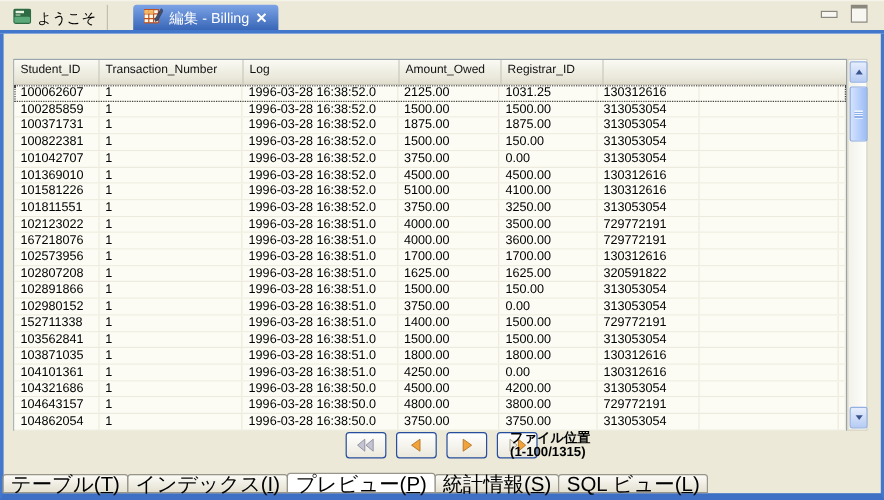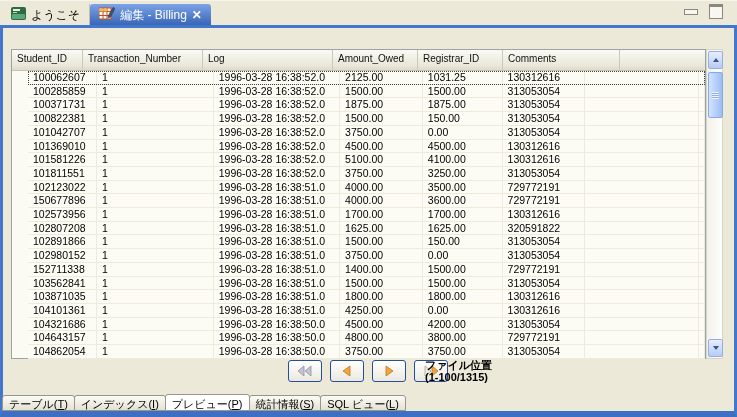--- a/index.html
+++ b/index.html
@@ -4,41 +4,41 @@
 <style>
   html,body{margin:0;padding:0;}
   .screen{position:relative;width:737px;height:417px;background:#3b82f6;overflow:hidden;
           font-family:"Liberation Sans",sans-serif;-webkit-font-smoothing:none;}
   
   .editor-tabbar{position:absolute;top:0;left:0;width:737px;height:25px;background:#ece9d8;
                  display:flex;align-items:flex-end;border-top:1px solid #f6f4ea;}
   .etab{height:22px;display:flex;align-items:center;padding:0 9px;font-size:12px;color:#000;gap:5px;white-space:nowrap;}
   .etab.inactive{background:#ece9d8;border-right:1px solid #c2bfae;margin-left:2px;}
   .etab.active{background:linear-gradient(180deg,#7ca3e6,#3563b4);color:#fff;
-               border-top-left-radius:3px;border-top-right-radius:3px;margin-left:0;text-align:center;}
+               border-top-left-radius:3px;border-top-right-radius:3px;margin-left:21px;text-align:center;}
   .blue-line{position:absolute;top:25px;left:0;width:737px;height:3px;background:#4377cb;}
   .win-controls{position:absolute;top:4px;right:14px;display:flex;gap:11px;align-items:flex-start;}
   .min-glyph{width:12px;height:4px;border:1px solid #8a887c;background:#f7f6f0;margin-top:5px;}
   .max-glyph{width:12px;height:11px;border:1px solid #8a887c;border-top:3px solid #8a887c;background:#f7f6f0;}
   .closex{font-size:12px;font-weight:bold;line-height:12px;}
   
   .frame{position:absolute;top:28px;left:0;width:737px;height:389px;box-sizing:border-box;
          border-left:3px solid #4377cb;border-right:3px solid #4377cb;border-bottom:6px solid #3d6fc4;
          background:#ece9d8;}
   
   .grid{position:absolute;left:11px;top:49px;width:695px;height:310px;background:#fbfbf3;
         border:1px solid #9aa5ab;box-sizing:border-box;}
   .ghead{display:flex;height:20px;background:linear-gradient(180deg,#fafaf4,#eae8da 75%,#dfdccc);
          border-bottom:1px solid #c5c3b5;}
   .hcell{box-sizing:border-box;border-right:1px solid #cbc9bb;padding:3px 0 0 5px;font-size:10px;
          color:#111;overflow:hidden;white-space:nowrap;}
   .hfill{flex:1;border-right:none;}
   .c0{width:71px}.c1{width:120px}.c2{width:130px}.c3{width:85px}.c4{width:82px}.c5{width:85px}.c6{width:117px}
   .tbody{position:relative;}
-  .trow{display:flex;height:13.714px;box-sizing:border-box;border-bottom:1px solid #ecebdd;background:#fcfcf5;margin-left:16px;}
+  .trow{display:flex;height:13.714px;box-sizing:border-box;border-bottom:1px solid #ecebdd;background:#fcfcf5;}
   .trow.focused{outline:1px dotted #444;outline-offset:-1px;}
   .tcell{box-sizing:border-box;border-right:1px solid #ecebdd;padding-left:5px;font-size:10.5px;
          line-height:12.5px;color:#000;white-space:nowrap;overflow:hidden;}
   .tfill{flex:1;}
   
   .vscroll{position:absolute;left:706px;top:49px;width:17px;height:310px;box-sizing:border-box;
            background:linear-gradient(90deg,#f2f1ea,#fefefc);border:1px solid #d8d5c6;}
   .sbtn{position:absolute;left:1px;width:13px;height:16px;border:1px solid #93b0e4;border-radius:2px;
         background:linear-gradient(180deg,#e7eefd,#b7ccf4);display:flex;align-items:center;justify-content:center;}
   .sbtn.up{top:1px}.sbtn.down{bottom:1px}
@@ -47,21 +47,21 @@
   .sthumb{position:absolute;left:1px;top:22px;width:13px;height:44px;border:1px solid #89a9e0;border-radius:2px;
           background:linear-gradient(90deg,#d4e3fe,#9dbdf6);display:flex;align-items:center;justify-content:center;}
   .grip{width:7px;height:7px;background:repeating-linear-gradient(180deg,#eef4ff 0 1px,#8fb0e8 1px 2px);}
   
   .pager{position:absolute;left:288px;top:360px;display:flex;gap:8px;}
   .pbtn{width:34px;height:22px;box-sizing:border-box;border:1px solid #274d9e;border-radius:3px;
         background:linear-gradient(180deg,#ffffff,#ebe9dd);display:flex;align-items:center;justify-content:center;gap:0;}
   .pager-label{position:absolute;left:425px;top:359px;font-size:11px;line-height:12px;color:#000;font-weight:bold;}
   
   .btabs{position:absolute;left:2px;top:394px;height:17px;display:flex;align-items:flex-end;}
-  .btab{height:16px;box-sizing:border-box;padding:2px 6px 0;font-size:11px;line-height:12px;color:#000;
+  .btab{height:16px;box-sizing:border-box;padding:2px 6px 0;font-size:17px;line-height:12px;color:#000;
         background:linear-gradient(180deg,#fcfbf7,#e4e1d1);border:1px solid #98968a;
         border-radius:3px 3px 0 0;margin-right:-1px;white-space:nowrap;}
   .btab.active{background:#ffffff;height:17px;position:relative;z-index:2;padding-top:3px;margin-top:13px;}
   .mn{text-decoration:underline;}
 </style>
 </head>
 <body>
 
 <div class="screen">
 
@@ -103,21 +103,20 @@
 
   <div class="frame"></div>
 
   <div class="grid">
     <div class="ghead">
       <div class="hcell c0">Student_ID</div>
       <div class="hcell c1">Transaction_Number</div>
       <div class="hcell c2">Log</div>
       <div class="hcell c3">Amount_Owed</div>
       <div class="hcell c5">Registrar_ID</div>
-      <div class="hcell c6">Comments</div>
       <div class="hcell hfill"></div>
     </div>
     <div class="tbody">
         <div class="trow focused">
           <div class="tcell c0">100062607</div>
           <div class="tcell c1">1</div>
           <div class="tcell c2">1996-03-28 16:38:52.0</div>
           <div class="tcell c3">2125.00</div>
           <div class="tcell c4">1031.25</div>
           <div class="tcell c5">130312616</div>
@@ -198,21 +197,21 @@
           <div class="tcell c0">102123022</div>
           <div class="tcell c1">1</div>
           <div class="tcell c2">1996-03-28 16:38:51.0</div>
           <div class="tcell c3">4000.00</div>
           <div class="tcell c4">3500.00</div>
           <div class="tcell c5">729772191</div>
           <div class="tcell c6"></div>
           <div class="tcell tfill"></div>
         </div>
         <div class="trow">
-          <div class="tcell c0">150677896</div>
+          <div class="tcell c0">167218076</div>
           <div class="tcell c1">1</div>
           <div class="tcell c2">1996-03-28 16:38:51.0</div>
           <div class="tcell c3">4000.00</div>
           <div class="tcell c4">3600.00</div>
           <div class="tcell c5">729772191</div>
           <div class="tcell c6"></div>
           <div class="tcell tfill"></div>
         </div>
         <div class="trow">
           <div class="tcell c0">102573956</div>

